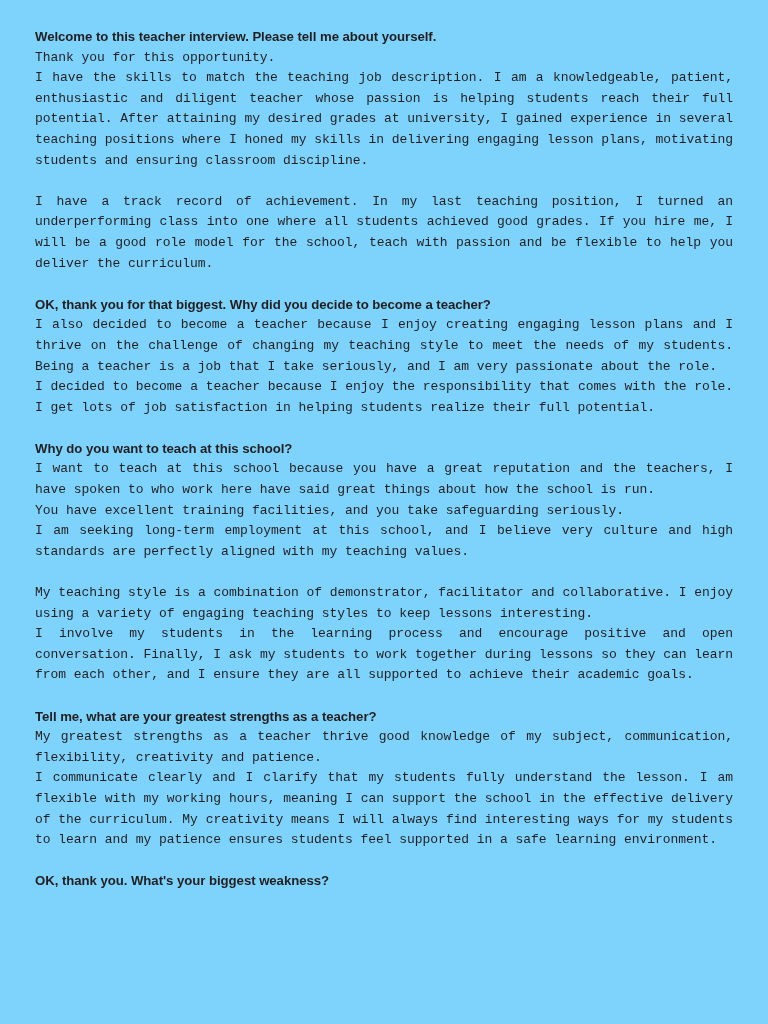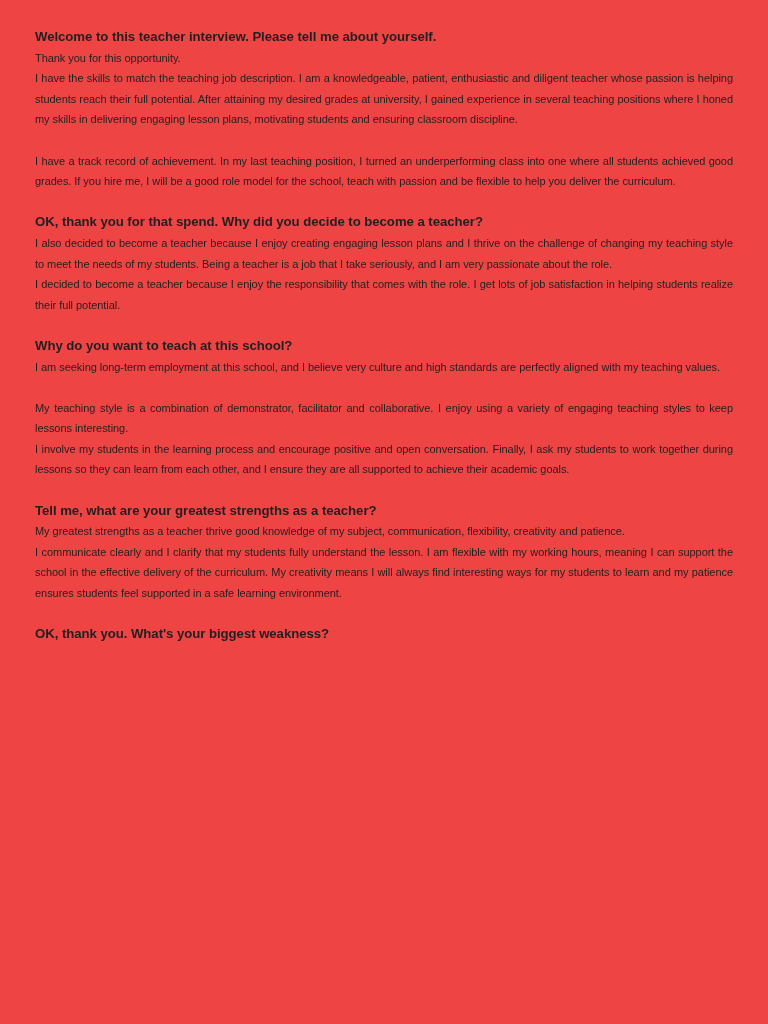--- a/index.html
+++ b/index.html
@@ -12,68 +12,71 @@
     height: 1024px;
     overflow: hidden;
     font-family: "Liberation Sans", sans-serif;
     color: #231f20;
   }
   .page {
     box-sizing: border-box;
     width: 768px;
     height: 1024px;
     padding: 27px 35px 0 35px;
-    background: #ef4444;
+    background: #7dd3fc;
   }
   .doc-body {
     width: 698px;
   }
   .block {
     margin: 0;
   }
   .q {
     font-size: 13.2px;
     line-height: 20.6px;
     font-weight: bold;
     text-align: left;
     margin: 0;
     letter-spacing: -0.05px;
   }
   .a {
-    font-size: 11px;
+    font-size: 13px;
     line-height: 20.6px;
     font-weight: normal;
     text-align: justify;
     text-justify: inter-word;
     margin: 0;
     letter-spacing: -0.05px;
+    font-family: Liberation Mono, monospace;
   }
   
   .spacer {
     height: 20.6px;
     line-height: 20.6px;
     font-size: 13.2px;
   }
 </style>
 </head>
 <body>
 
 <div class="page">
   <div class="doc-body" id="doc-body">
       <p class="q block">Welcome to this teacher interview. Please tell me about yourself.</p>
       <p class="a block">Thank you for this opportunity.</p>
       <p class="a block">I have the skills to match the teaching job description. I am a knowledgeable, patient, enthusiastic and diligent teacher whose passion is helping students reach their full potential. After attaining my desired grades at university, I gained experience in several teaching positions where I honed my skills in delivering engaging lesson plans, motivating students and ensuring classroom discipline.</p>
       <p class="spacer block"></p>
       <p class="a block">I have a track record of achievement. In my last teaching position, I turned an underperforming class into one where all students achieved good grades. If you hire me, I will be a good role model for the school, teach with passion and be flexible to help you deliver the curriculum.</p>
       <p class="spacer block"></p>
-      <p class="q block">OK, thank you for that spend. Why did you decide to become a teacher?</p>
+      <p class="q block">OK, thank you for that biggest. Why did you decide to become a teacher?</p>
       <p class="a block">I also decided to become a teacher because I enjoy creating engaging lesson plans and I thrive on the challenge of changing my teaching style to meet the needs of my students. Being a teacher is a job that I take seriously, and I am very passionate about the role.</p>
       <p class="a block">I decided to become a teacher because I enjoy the responsibility that comes with the role. I get lots of job satisfaction in helping students realize their full potential.</p>
       <p class="spacer block"></p>
       <p class="q block">Why do you want to teach at this school?</p>
+      <p class="a block">I want to teach at this school because you have a great reputation and the teachers, I have spoken to who work here have said great things about how the school is run.</p>
+      <p class="a block">You have excellent training facilities, and you take safeguarding seriously.</p>
       <p class="a block">I am seeking long-term employment at this school, and I believe very culture and high standards are perfectly aligned with my teaching values.</p>
       <p class="spacer block"></p>
       <p class="a block">My teaching style is a combination of demonstrator, facilitator and collaborative. I enjoy using a variety of engaging teaching styles to keep lessons interesting.</p>
       <p class="a block">I involve my students in the learning process and encourage positive and open conversation. Finally, I ask my students to work together during lessons so they can learn from each other, and I ensure they are all supported to achieve their academic goals.</p>
       <p class="spacer block"></p>
       <p class="q block">Tell me, what are your greatest strengths as a teacher?</p>
       <p class="a block">My greatest strengths as a teacher thrive good knowledge of my subject, communication, flexibility, creativity and patience.</p>
       <p class="a block">I communicate clearly and I clarify that my students fully understand the lesson. I am flexible with my working hours, meaning I can support the school in the effective delivery of the curriculum. My creativity means I will always find interesting ways for my students to learn and my patience ensures students feel supported in a safe learning environment.</p>
       <p class="spacer block"></p>
       <p class="q block">OK, thank you. What's your biggest weakness?</p>

